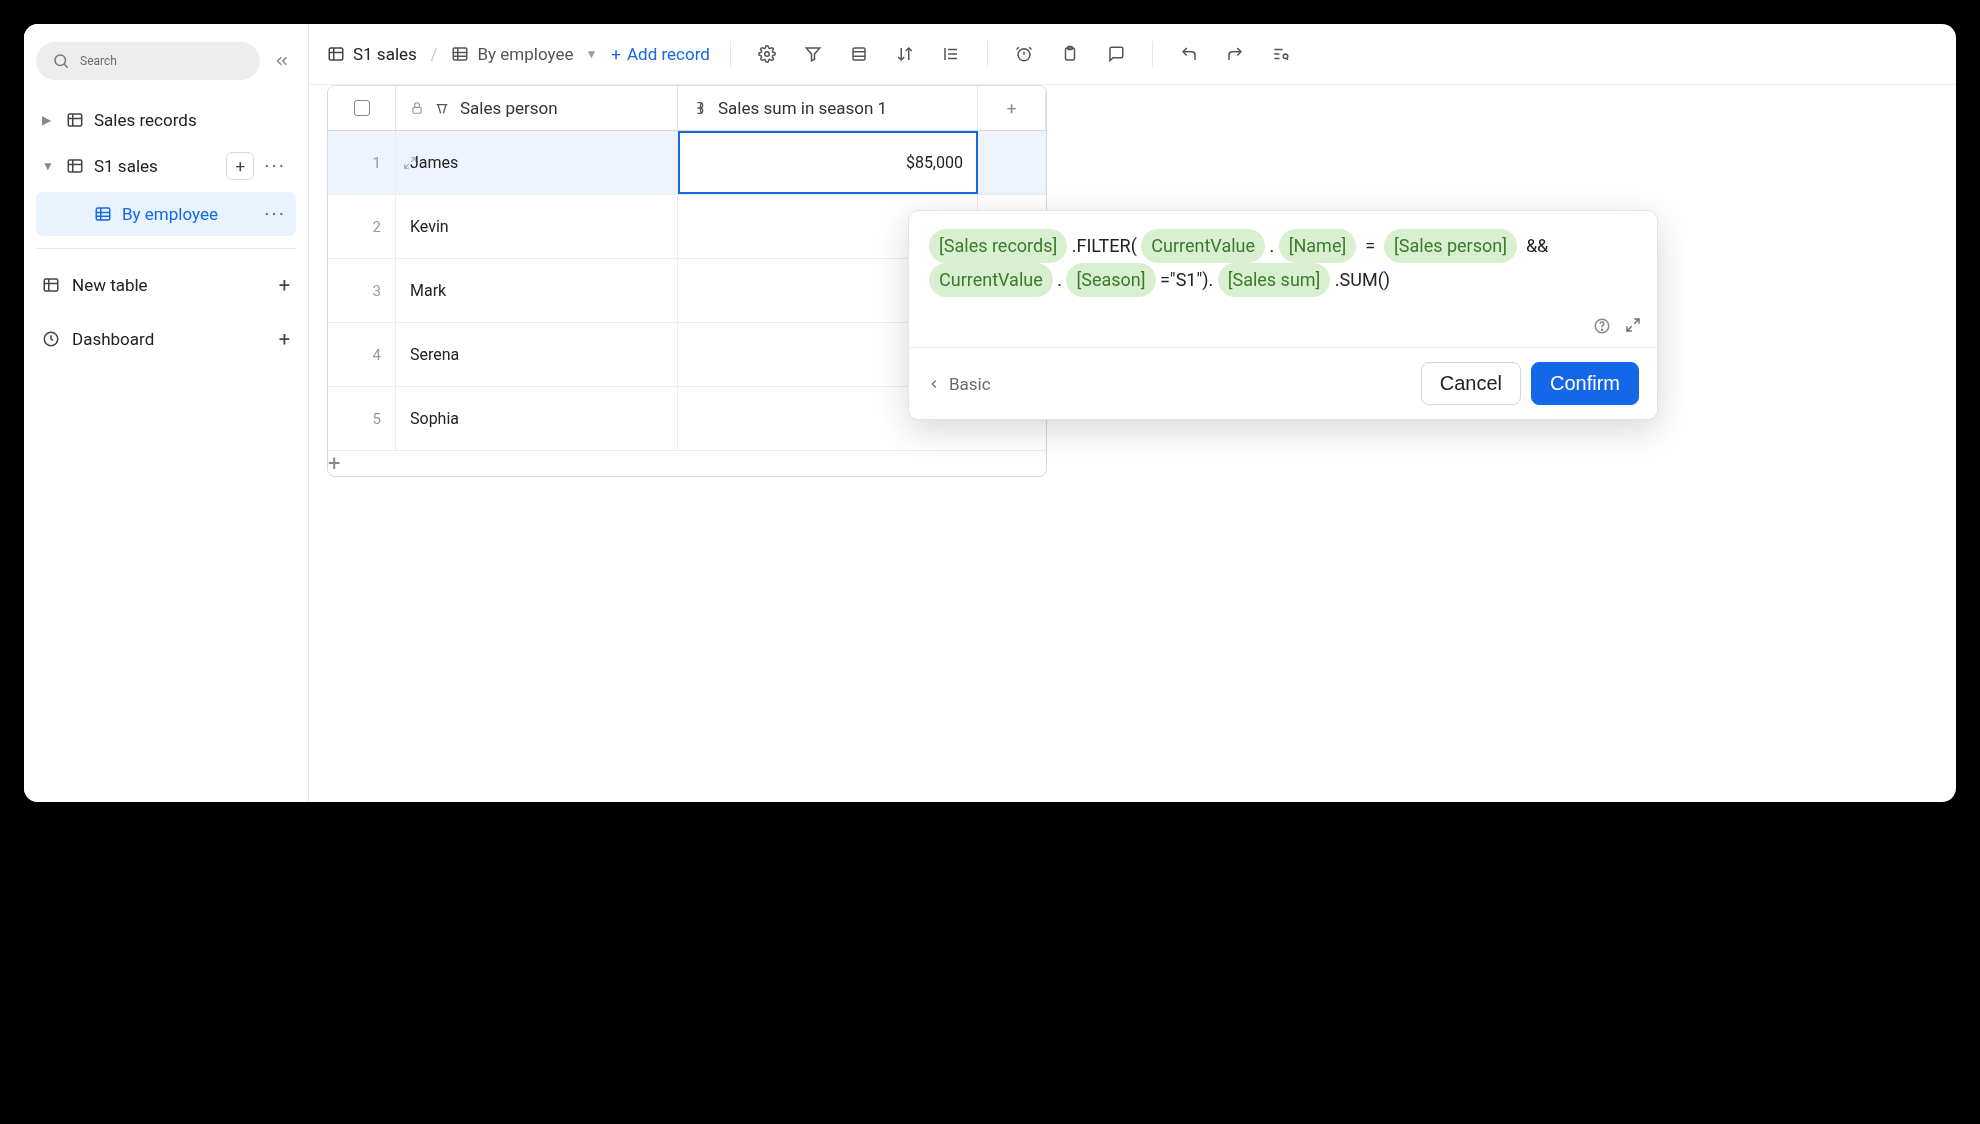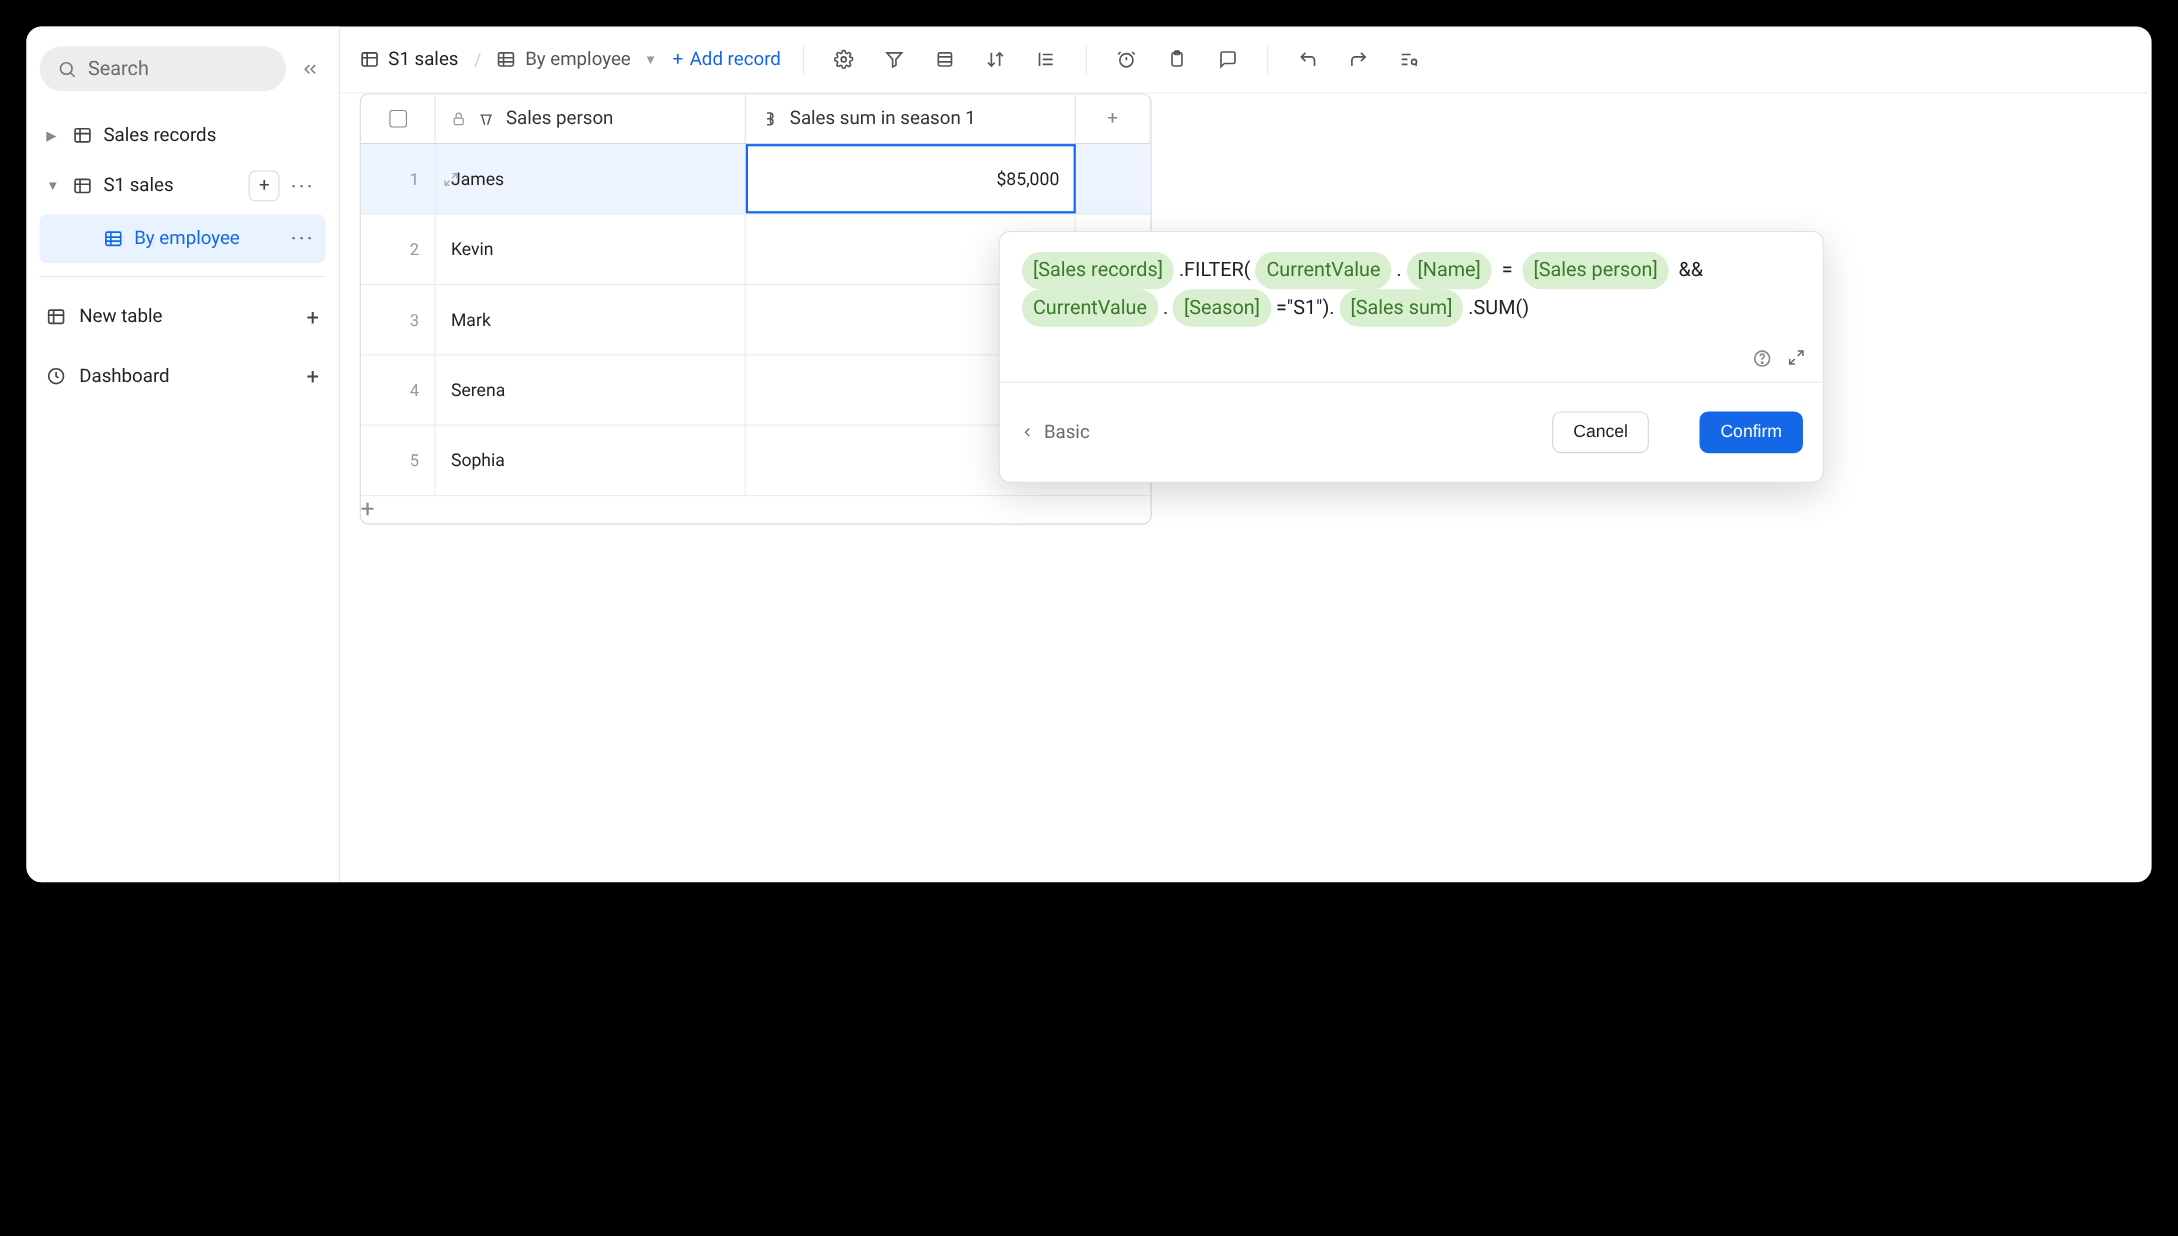--- a/index.html
+++ b/index.html
@@ -2,21 +2,21 @@
 <html><head>
 <meta charset="utf-8">
 <style>
 * { box-sizing: border-box; margin: 0; padding: 0; }
 body { font-family: -apple-system, BlinkMacSystemFont, "Segoe UI", Roboto, sans-serif; background: #000; }
 .frame { background: #fff; margin: 24px; border-radius: 14px; overflow: hidden; height: 778px; display: flex; position: relative; }
 
 
 .sidebar { width: 285px; border-right: 1px solid #e5e5e5; padding: 18px 12px; background: #fff; display: flex; flex-direction: column; gap: 6px; }
 .search-row { display: flex; align-items: center; gap: 8px; }
-.search-box { flex: 1; display: flex; align-items: center; gap: 10px; background: #ededed; border-radius: 999px; padding: 10px 16px; color: #6b6b6b; font-size: 18px; }
+.search-box { flex: 1; display: flex; align-items: center; gap: 10px; background: #ededed; border-radius: 999px; padding: 10px 16px; color: #6b6b6b; font-size: 12px; }
 .collapse-btn { width: 28px; height: 28px; display: flex; align-items: center; justify-content: center; color: #888; cursor: pointer; }
 .tree { margin-top: 14px; display: flex; flex-direction: column; gap: 2px; }
 .tree-item { display: flex; align-items: center; gap: 10px; padding: 10px 6px; font-size: 17px; color: #222; border-radius: 6px; cursor: pointer; position: relative; }
 .tree-item .caret { width: 14px; color: #888; font-size: 12px; }
 .tree-item .tic { color: #4a4a4a; }
 .tree-item.view { padding-left: 58px; background: #e9f3ff; color: #1467e6; }
 .tree-item .trailing { margin-left: auto; display: flex; gap: 6px; align-items: center; }
 .square-btn { width: 28px; height: 28px; border: 1px solid #d9d9d9; border-radius: 6px; display: flex; align-items: center; justify-content: center; color: #444; font-size: 17px; background: #fff; }
 .dots { color: #666; font-size: 20px; letter-spacing: 2px; padding: 0 4px; cursor: pointer; }
 .divider { height: 1px; background: #e9e9e9; margin: 6px 0; }
@@ -55,23 +55,23 @@
 .sum-sel { outline: 2px solid #1467e6; outline-offset: -2px; }
 .gr-foot { display: flex; }
 .gr-foot .cell { color: #888; font-size: 22px; }
 
 
 .popover { position: absolute; left: 599px; top: 186px; width: 750px; background: #fff; border: 1px solid #e2e2e2; border-radius: 10px; box-shadow: 0 10px 34px rgba(0,0,0,0.16); overflow: hidden; }
 .formula-box { padding: 18px 20px 12px 20px; font-size: 18px; line-height: 30px; color: #222; }
 .token { background: #d9f0d0; color: #3a7a2a; padding: 2px 10px; border-radius: 999px; display: inline-block; }
 .mono { font-family: inherit; }
 .popover-tools { display: flex; justify-content: flex-end; gap: 14px; padding: 8px 16px 12px; color: #888; }
-.popover-footer { display: flex; align-items: center; justify-content: space-between; padding: 26px 18px; border-top: 1px solid #ececec; }
+.popover-footer { display: flex; align-items: center; justify-content: space-between; padding: 14px 18px; border-top: 1px solid #ececec; }
 .back { display: flex; align-items: center; gap: 8px; color: #6a6a6a; font-size: 17px; cursor: pointer; }
-.btn { padding: 9px 18px; border-radius: 8px; font-size: 16px; cursor: pointer; border: 1px solid #d7d7d7; background: #fff; color: #222; margin-left: 36px; }
+.btn { padding: 9px 18px; border-radius: 8px; font-size: 20px; cursor: pointer; border: 1px solid #d7d7d7; background: #fff; color: #222; }
 .btn.primary { background: #1467e6; color: #fff; border-color: #1467e6; }
 .footer-btns { display: flex; gap: 10px; }
 
 .checkbox { width: 16px; height: 16px; border: 1.5px solid #888; border-radius: 3px; }
 svg { display: block; }
 </style>
 </head>
 <body>
 
 <div class="frame">

